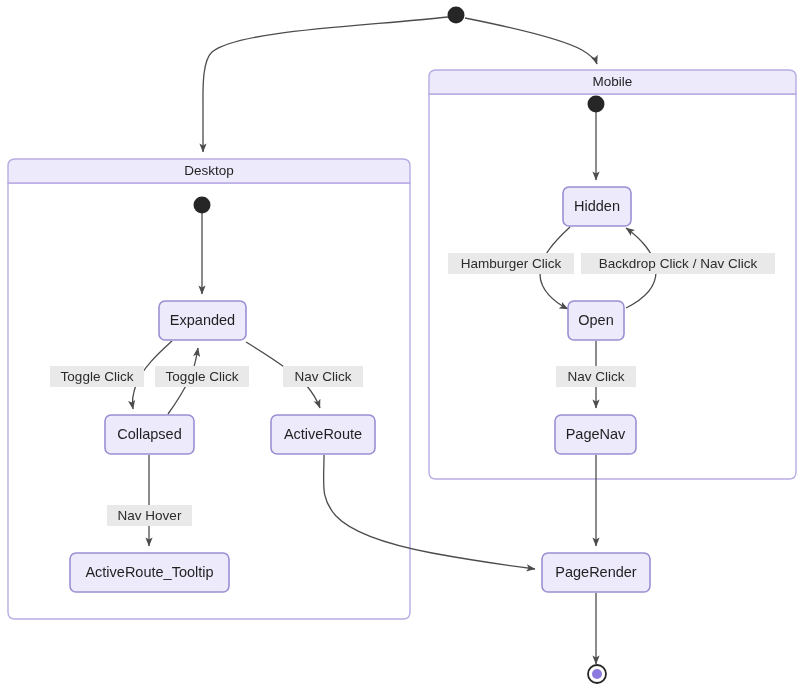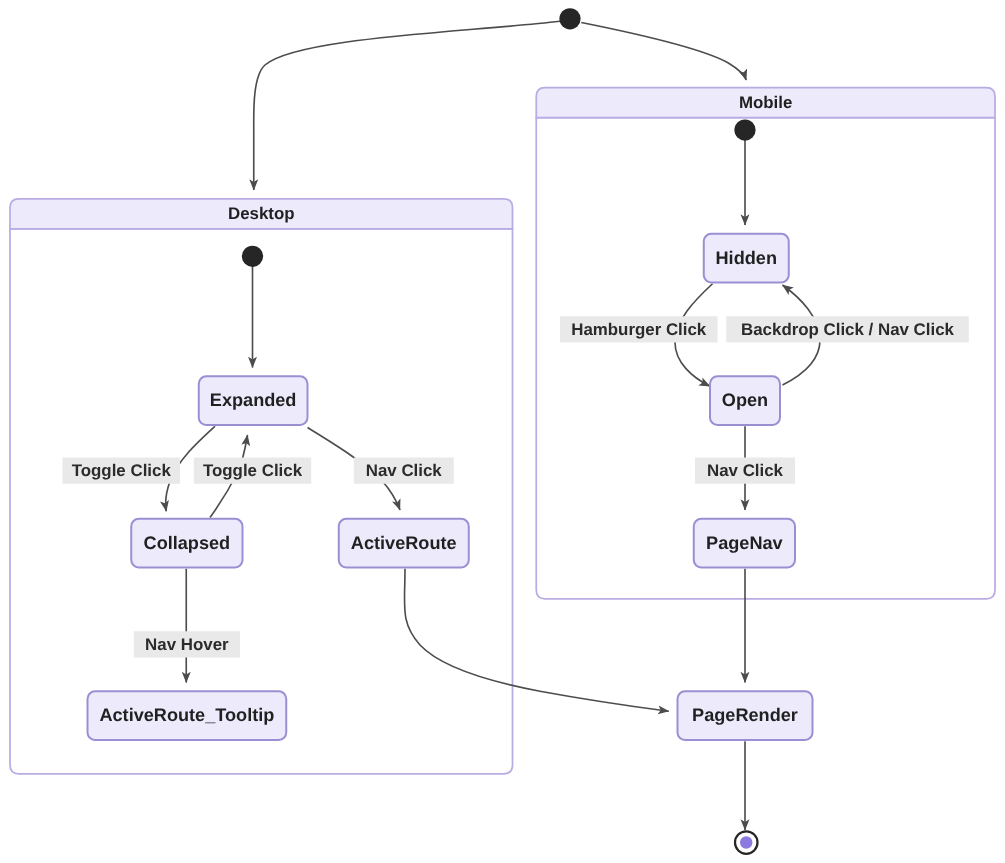--- a/index.html
+++ b/index.html
@@ -10,21 +10,20 @@
   body {
     width: 804px;
     height: 690px;
     font-family: "Liberation Sans", sans-serif;
     overflow: hidden;
   }
   #diagram-root {
     position: relative;
     width: 804px;
     height: 646px;
-    font-weight: bold;
   }
   svg#state-diagram {
     display: block;
     width: 804px;
     height: 690px;
     background: #ffffff;
   }
   .cluster-rect {
     fill: #ECEAFB;
     stroke: #B9ACE4;

